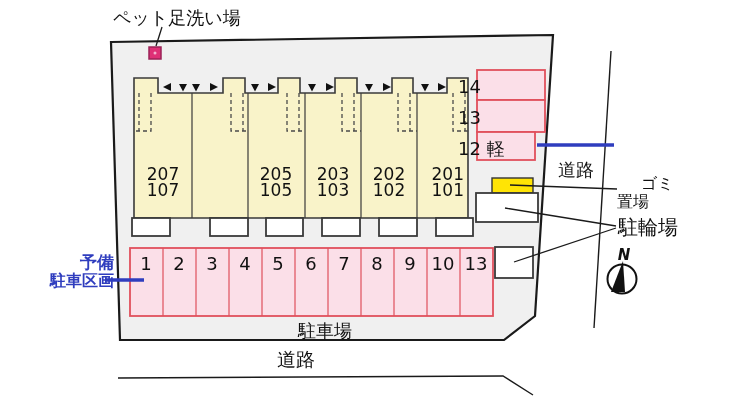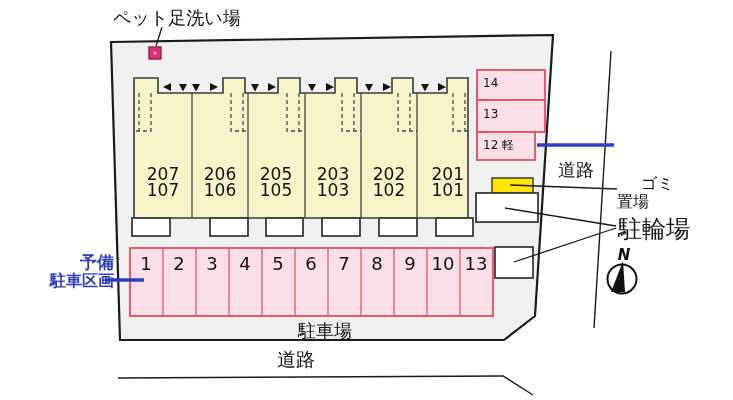--- a/index.html
+++ b/index.html
@@ -7,21 +7,21 @@
     position:relative;width:733px;height:400px;background:#ffffff;overflow:hidden;
     font-family:"DejaVu Sans","Liberation Sans",sans-serif;
   }
   .stage svg{position:absolute;left:0;top:0;width:733px;height:400px;}
   .lbl{position:absolute;white-space:nowrap;color:#111;line-height:1.1;}
   .lbl-blue{color:#2f3dbe;font-weight:bold;}
   .unit-label{position:absolute;top:167px;width:44px;text-align:center;
     font-size:17px;line-height:15.5px;color:#111;letter-spacing:0;}
   .spot-num{position:absolute;top:253px;width:24px;text-align:center;
     font-size:18px;color:#111;}
-  .side-spot-label{position:absolute;left:483px;font-size:12px;color:#111;white-space:nowrap;}
+  .side-spot-label{position:absolute;left:458px;font-size:18px;color:#111;white-space:nowrap;}
   .n-label{position:absolute;left:612px;top:246px;width:24px;text-align:center;
     font-style:italic;font-weight:bold;font-size:15px;color:#111;}
 </style>
 </head>
 <body>
 
 <div class="stage">
 
   <svg viewBox="0 0 733 400">
 
@@ -126,33 +126,29 @@
 
   <div class="lbl" style="left:558px;top:160px;font-size:18px;">道路</div>
 
   <div class="lbl" style="left:277px;top:349px;font-size:19px;">道路</div>
 
   <div class="lbl" style="left:617px;top:175px;">
     <div style="font-size:16px;margin-left:24px;">ゴミ</div>
     <div style="font-size:16px;">置場</div>
   </div>
 
-  <div class="lbl" style="left:618px;top:216px;font-size:24px;">駐輪場</div>
+  <div class="lbl" style="left:618px;top:216px;font-size:20px;">駐輪場</div>
 
   <div class="lbl" style="left:298px;top:321px;font-size:18px;">駐車場</div>
 
   <div class="n-label">N</div>
 
   <div class="unit-label" style="left:141px;">
     <div>207</div>
     <div>107</div>
-  </div>
-  <div class="unit-label" style="left:198px;">
-    <div>206</div>
-    <div>106</div>
   </div>
   <div class="unit-label" style="left:254px;">
     <div>205</div>
     <div>105</div>
   </div>
   <div class="unit-label" style="left:311px;">
     <div>203</div>
     <div>103</div>
   </div>
   <div class="unit-label" style="left:367px;">

